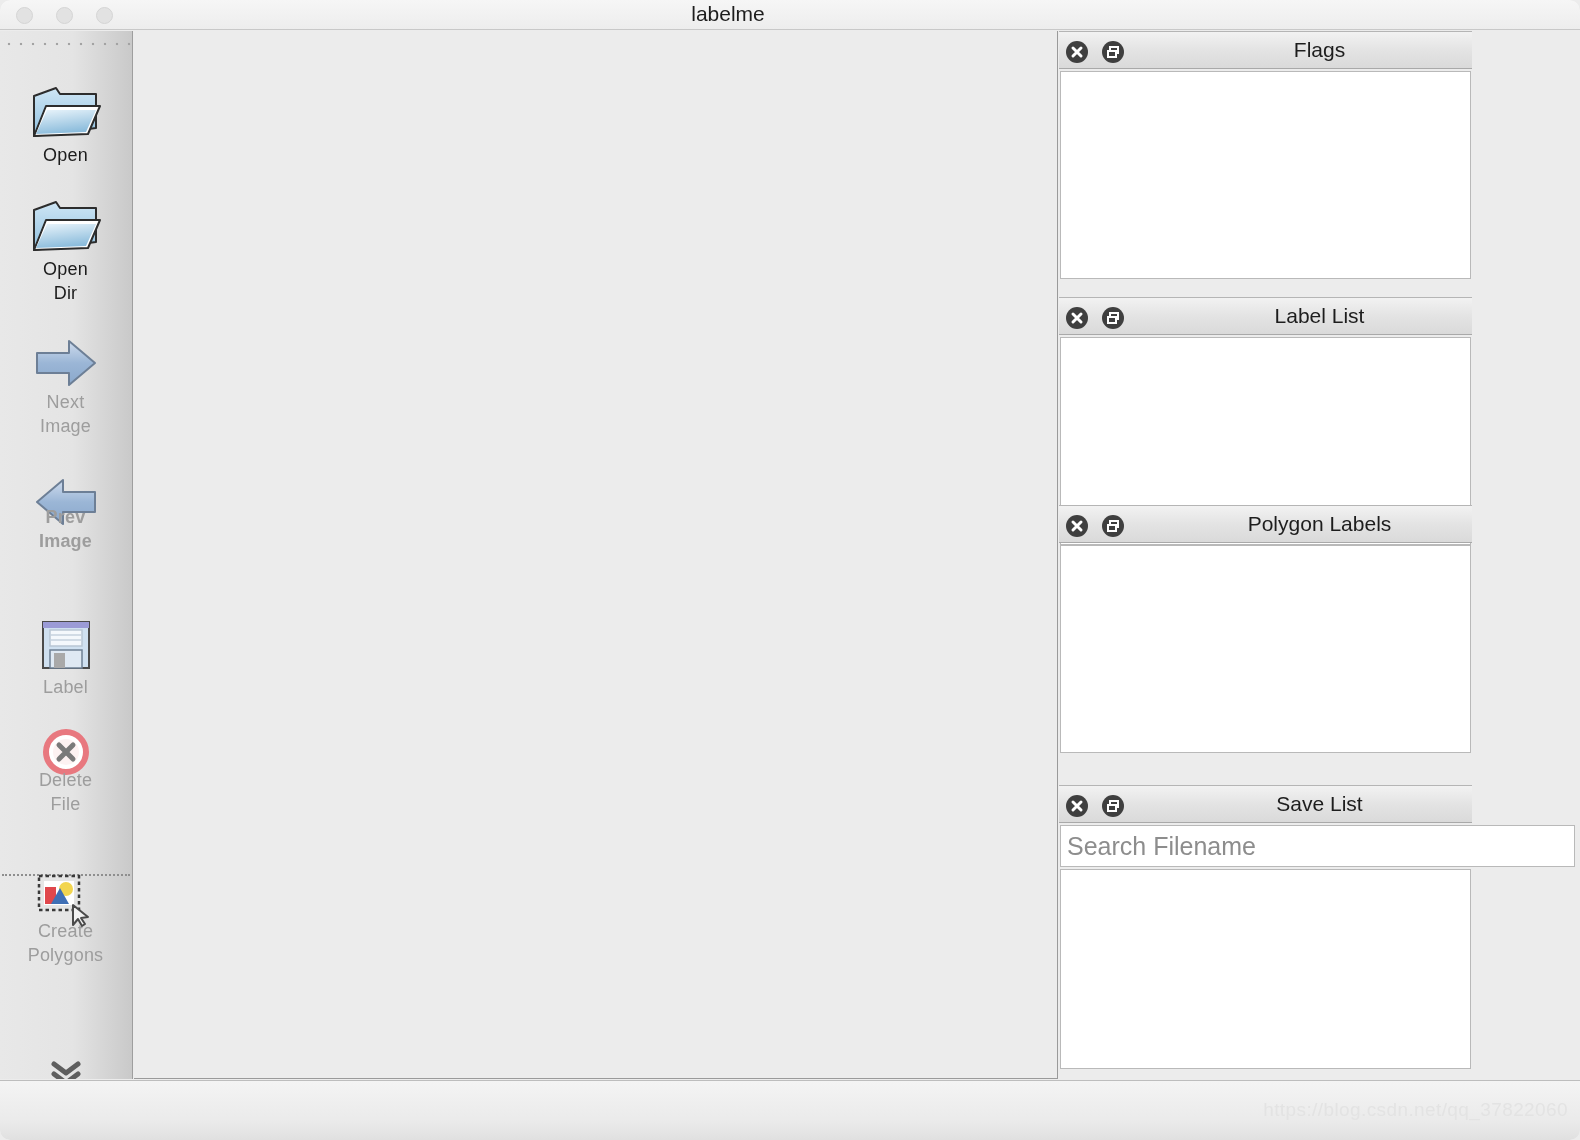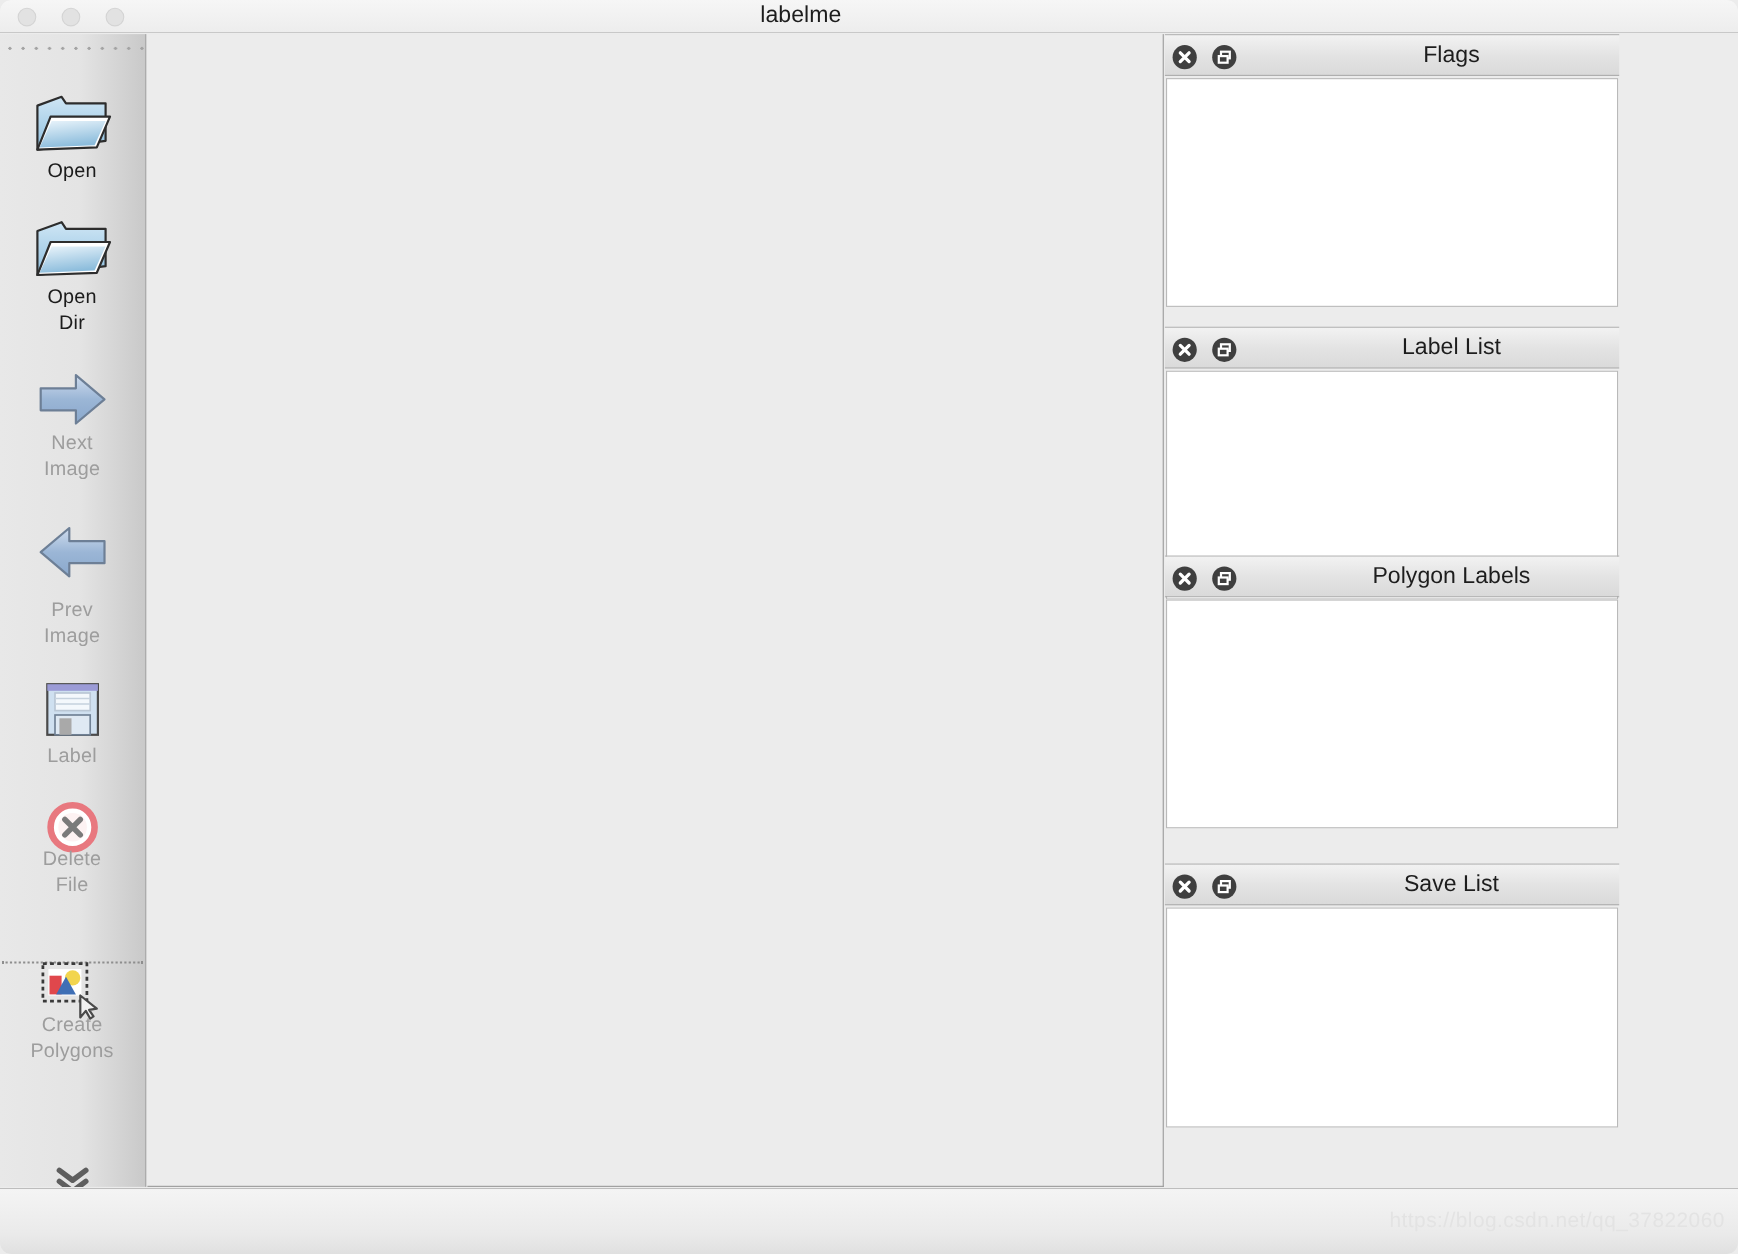--- a/index.html
+++ b/index.html
@@ -228,21 +228,21 @@
       <div class="tool-label disabled">Next<br>Image</div>
     </div>
 
     <div class="tool-item" style="top:441px;">
       <div class="tool-icon">
         <svg width="70" height="56" viewBox="0 0 70 56">
           <path d="M64 18 L32 18 L32 6 L6 28 L32 50 L32 38 L64 38 Z" fill="url(#arrG)" stroke="#6d7f96" stroke-width="2" stroke-linejoin="round"></path>
         </svg>
       </div>
     </div>
-    <div class="tool-item" style="top:511px;">
+    <div class="tool-item" style="top:474px;font-weight:bold;">
       <div class="tool-label disabled">Prev<br>Image</div>
     </div>
 
     <div class="tool-item" style="top:584px;">
       <div class="tool-icon">
         <svg width="56" height="54" viewBox="0 0 56 54">
           <rect x="5" y="4" width="46" height="46" fill="#cfe0f0" stroke="#4a4a4a" stroke-width="2"></rect>
           <rect x="5" y="4" width="46" height="6" fill="#9b9bd6"></rect>
           <rect x="12" y="12" width="32" height="16" fill="#f4f8fc" stroke="#b9c6d4" stroke-width="1.5"></rect>
           <line x1="12" y1="17" x2="44" y2="17" stroke="#c6d2de" stroke-width="1.5"></line>
@@ -361,20 +361,21 @@
             </svg>
         </div>
         <div class="dock-btn dock-btn-float">
           <svg width="14" height="14" viewBox="0 0 14 14">
             <rect x="4" y="2" width="8" height="6" fill="none" stroke="#ffffff" stroke-width="2"></rect>
             <rect x="2" y="6" width="8" height="6" fill="#3f3f3f" stroke="#ffffff" stroke-width="2"></rect>
           </svg>
         </div>
         <div class="dock-title">Save List</div>
       </div>
+      <input class="search-input" type="text" placeholder="Search Filename" style="">
       <div class="dock-body" style="height:200px;"></div>
     </div>
   </div>
 
   <div id="statusbar">
     <div id="watermark">https://blog.csdn.net/qq_37822060</div>
   </div>
 
 </div>
 

